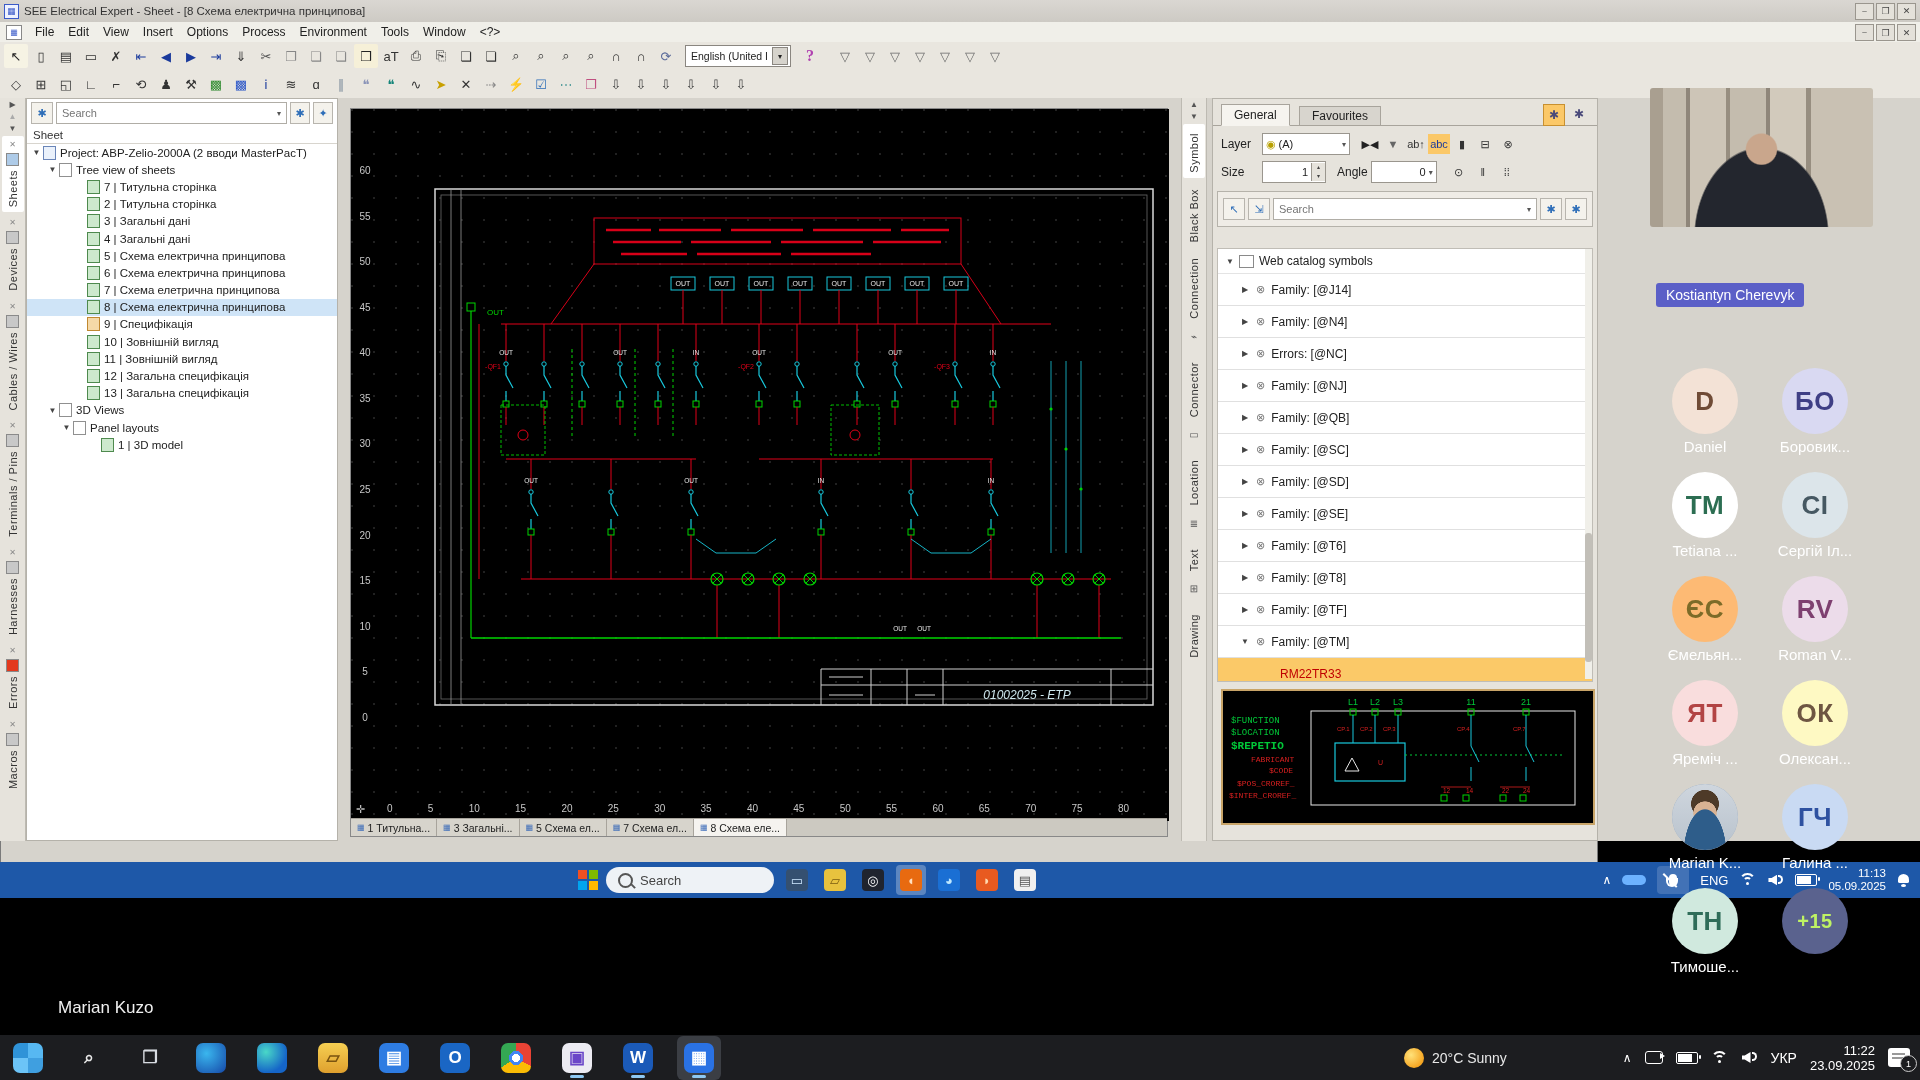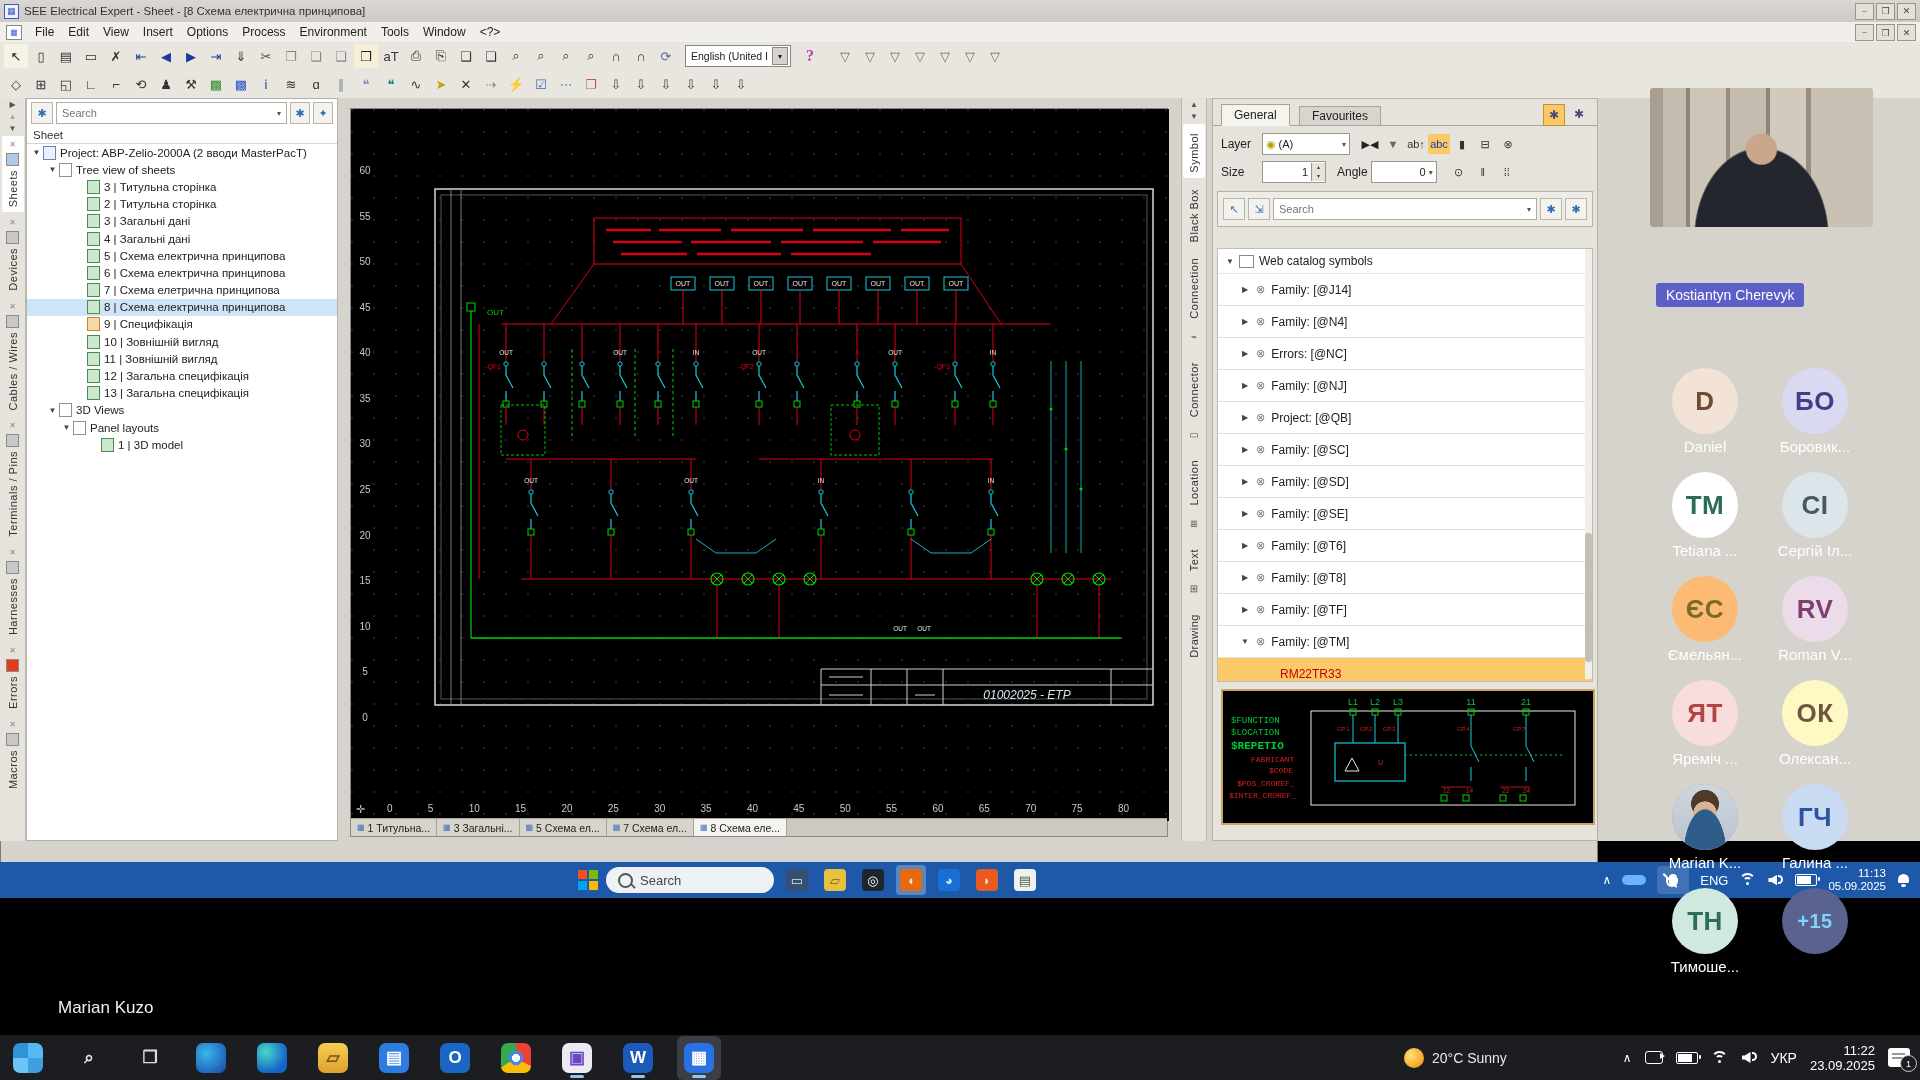--- a/index.html
+++ b/index.html
@@ -419,21 +419,21 @@
               <span style="flex: 0 0 auto; width: 16px;"></span>
               <span class="tarrow">▼</span>
               <span class="ticon" style="background: rgb(255, 255, 255); border-color: rgb(144, 144, 144);"></span>
               <span class="tlabel">Tree view of sheets</span>
             </div>
 
             <div class="trow">
               <span style="flex: 0 0 auto; width: 44px;"></span>
               <span class="tarrow"></span>
               <span class="ticon" style="background: rgb(205, 233, 205); border-color: rgb(78, 138, 78);"></span>
-              <span class="tlabel">3 | Титульна сторінка</span>
+              <span class="tlabel">7 | Титульна сторінка</span>
             </div>
 
             <div class="trow">
               <span style="flex: 0 0 auto; width: 44px;"></span>
               <span class="tarrow"></span>
               <span class="ticon" style="background: rgb(205, 233, 205); border-color: rgb(78, 138, 78);"></span>
               <span class="tlabel">2 | Титульна сторінка</span>
             </div>
 
             <div class="trow">
@@ -959,21 +959,21 @@
 
               <div class="frow" style="padding-left: 22px;">
                 <span class="fa">▶</span>
                 <span class="fi">⊗</span>
                 <span class="fl" style="color: rgb(34, 34, 34);">Family: [@NJ]</span>
               </div>
 
               <div class="frow" style="padding-left: 22px;">
                 <span class="fa">▶</span>
                 <span class="fi">⊗</span>
-                <span class="fl" style="color: rgb(34, 34, 34);">Project: [@QB]</span>
+                <span class="fl" style="color: rgb(34, 34, 34);">Family: [@QB]</span>
               </div>
 
               <div class="frow" style="padding-left: 22px;">
                 <span class="fa">▶</span>
                 <span class="fi">⊗</span>
                 <span class="fl" style="color: rgb(34, 34, 34);">Family: [@SC]</span>
               </div>
 
               <div class="frow" style="padding-left: 22px;">
                 <span class="fa">▶</span>
@@ -1247,21 +1247,21 @@
         <div class="pav" style="background: rgb(208, 233, 222);">
 
           <span class="pini" style="color: rgb(47, 109, 89); font-size: 26px;">ТН</span>
         </div>
         <div class="pname">Тимоше...</div>
       </div>
 
       <div class="ptile">
         <div class="pav" style="background: rgb(90, 98, 142);">
 
-          <span class="pini" style="color: #7dd3fc; font-size: 20px;">+15</span>
+          <span class="pini" style="color: #bef264; font-size: 20px;">+15</span>
         </div>
         <div class="pname"></div>
       </div>
     </div>
 
   <div id="presenter-label" class="abs">Marian Kuzo</div>
 
   <div id="outtaskbar">
     <div id="otb-left">
 

